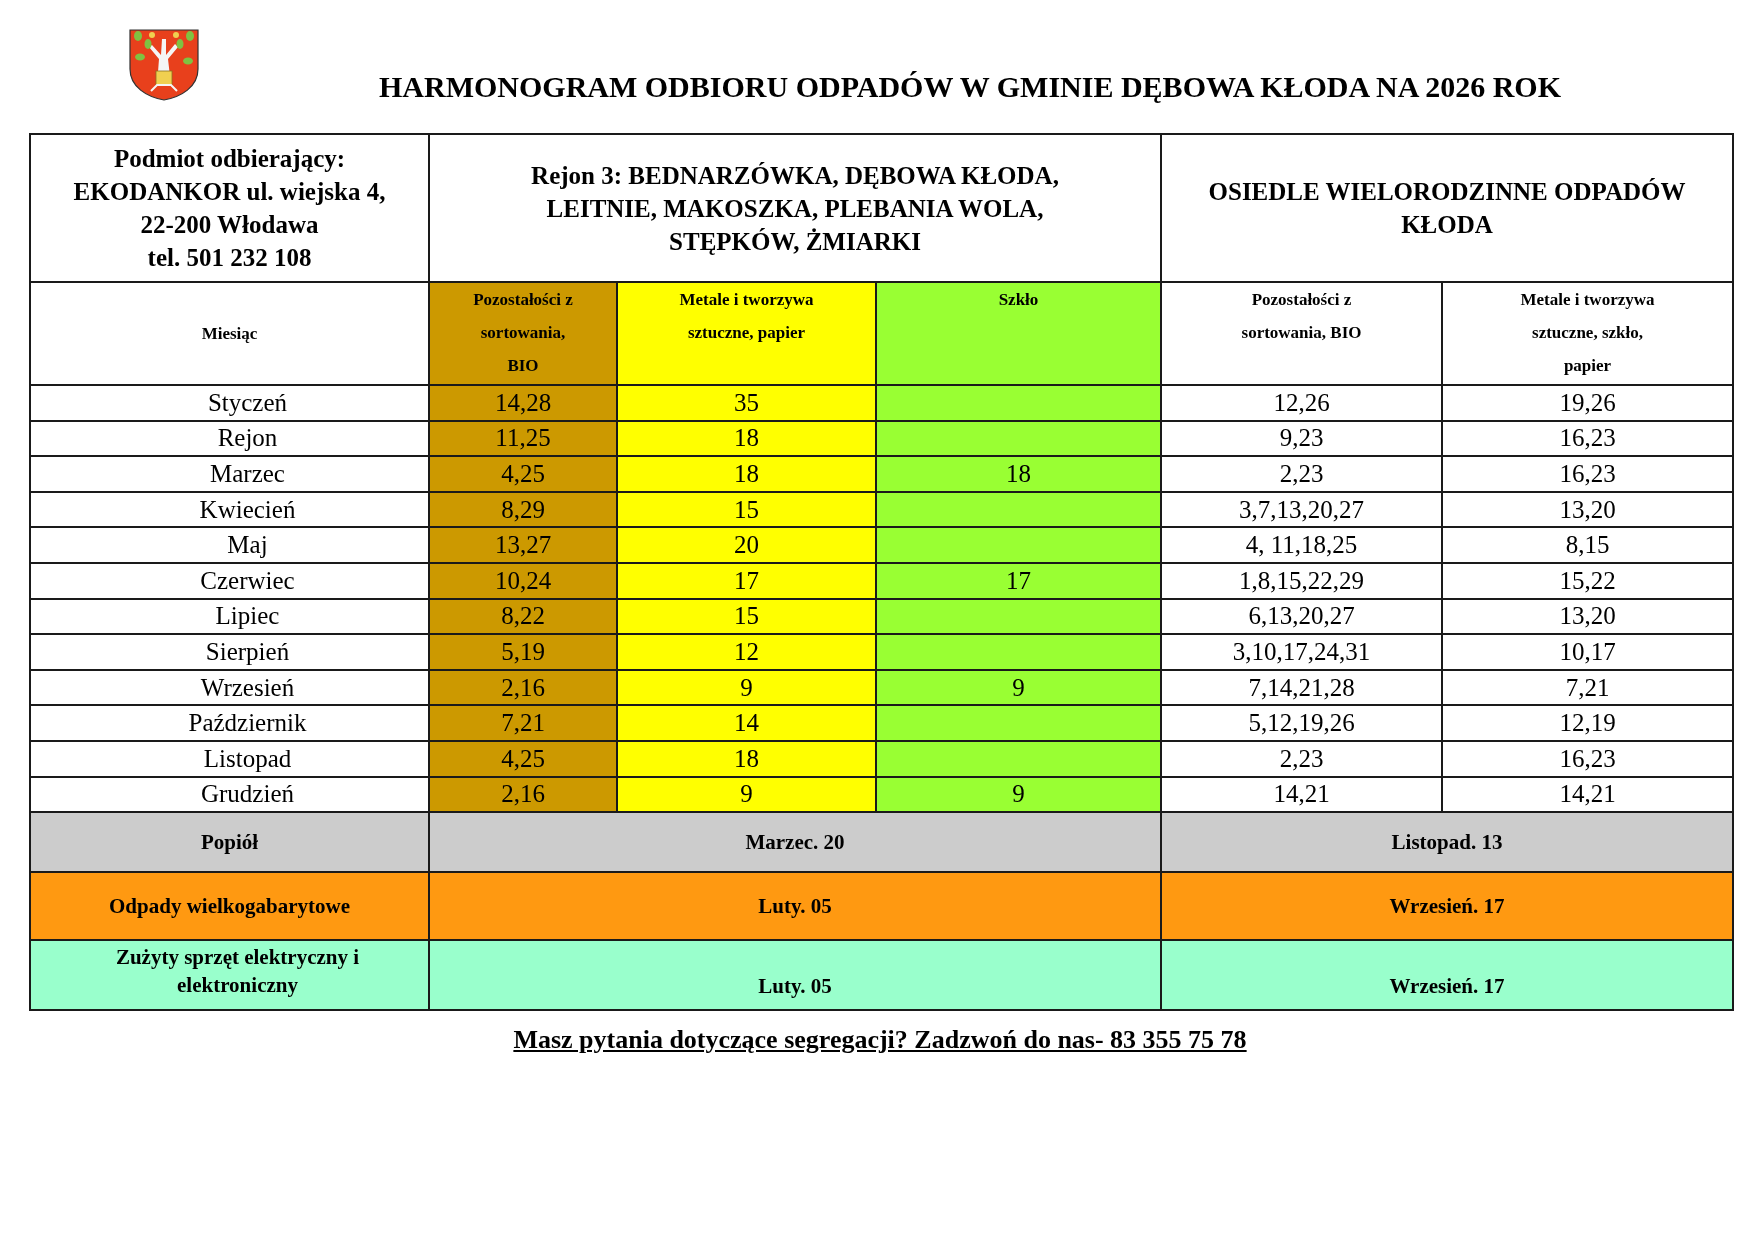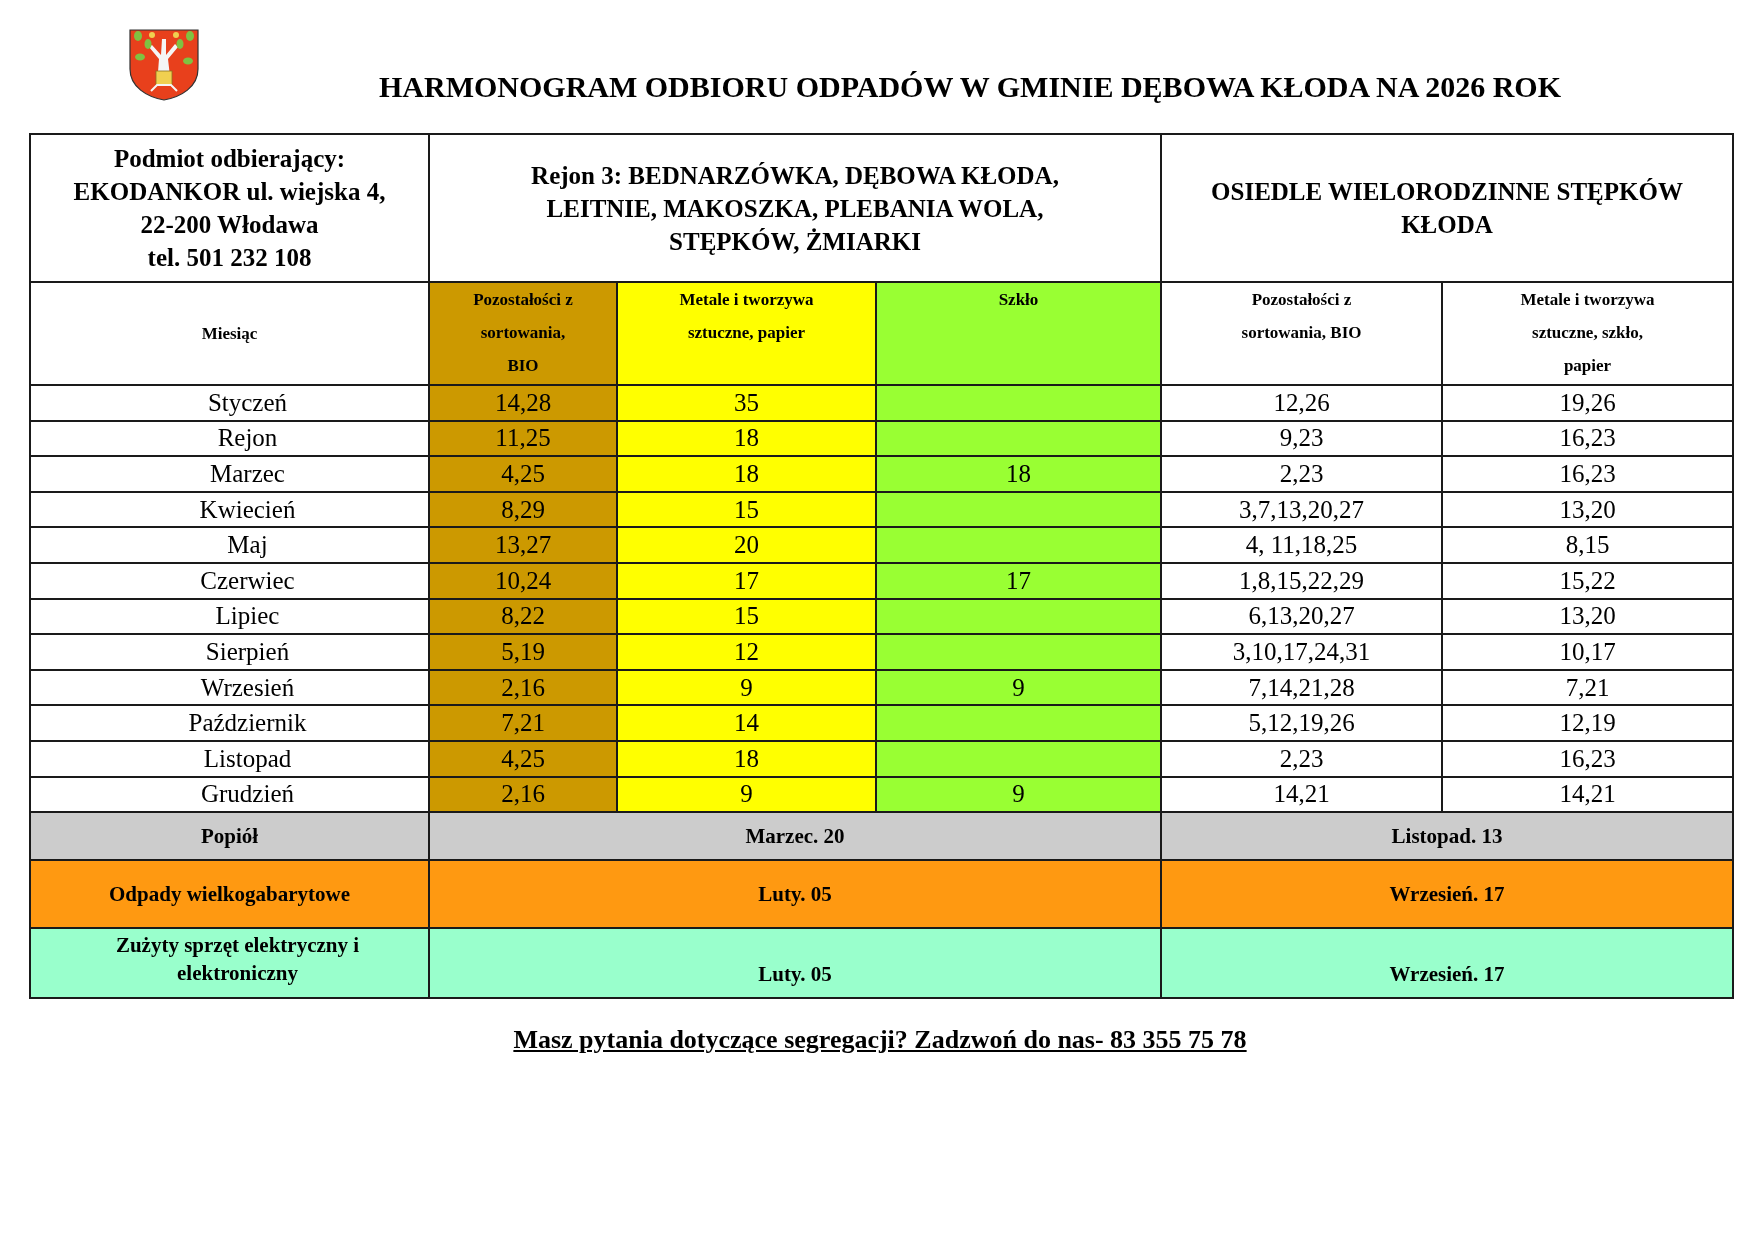--- a/index.html
+++ b/index.html
@@ -13,21 +13,21 @@
                 border-collapse:collapse; table-layout:fixed; }
   table.sched td { border:2px solid #1a1a1a; text-align:center; padding:0; box-sizing:border-box; }
   .hdr-top td { height:148px; font-weight:bold; font-size:25px; line-height:33px; }
   .hdr-sub td { height:103px; font-weight:bold; font-size:17px; line-height:33px; vertical-align:top; padding-top:2px; }
   .hdr-sub td.month-hdr { vertical-align:middle; }
   .data td { height:35.6px; font-size:25px; line-height:30px; }
   .data td.mname { font-weight:normal;padding-left:36px; }
   .c-bio { background:#cc9900; }
   .c-met { background:#ffff00; }
   .c-glass { background:#99ff33; }
-  .ash td { background:#cccccc; height:48px; font-weight:bold; font-size:21px; }
+  .ash td { background:#cccccc; height:60px; font-weight:bold; font-size:21px; }
   .bulky td { background:#ff9911; height:68px; font-weight:bold; font-size:21px; }
   .ewaste td { background:#99ffcc; height:70px; font-weight:bold; font-size:21px; }
   .ewaste td.label { vertical-align:top; line-height:28px; padding-top:2px;padding-left:16px; }
   .ewaste td.val { vertical-align:bottom; padding-bottom:10px; }
   .footer { position:absolute; left:0; top:1025px; width:1760px; text-align:center;
             font-weight:bold; font-size:26px; }
   .footer span { text-decoration:underline; }
 </style>
 </head>
 <body>
@@ -69,21 +69,21 @@
       <div>EKODANKOR ul. wiejska 4,</div>
       <div>22-200 Włodawa</div>
       <div>tel. 501 232 108</div>
     </td>
     <td colspan="3">
       <div>Rejon 3: BEDNARZÓWKA, DĘBOWA KŁODA,</div>
       <div>LEITNIE, MAKOSZKA, PLEBANIA WOLA,</div>
       <div>STĘPKÓW, ŻMIARKI</div>
     </td>
     <td colspan="2">
-      <div>OSIEDLE WIELORODZINNE STĘPKÓW</div>
+      <div>OSIEDLE WIELORODZINNE ODPADÓW</div>
       <div>KŁODA</div>
     </td>
   </tr>
   <tr class="hdr-sub">
     <td class="month-hdr">Miesiąc</td>
     <td class="c-bio">
       <div>Pozostałości z</div>
       <div>sortowania,</div>
       <div>BIO</div>
     </td>

